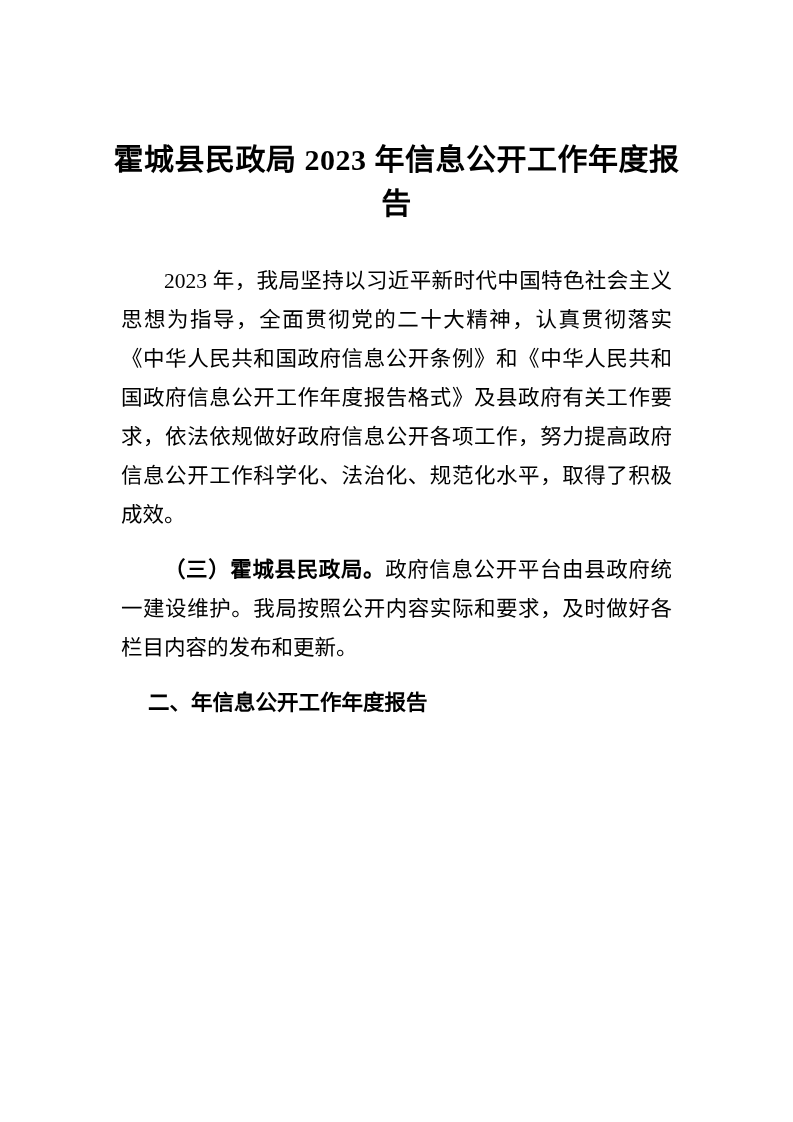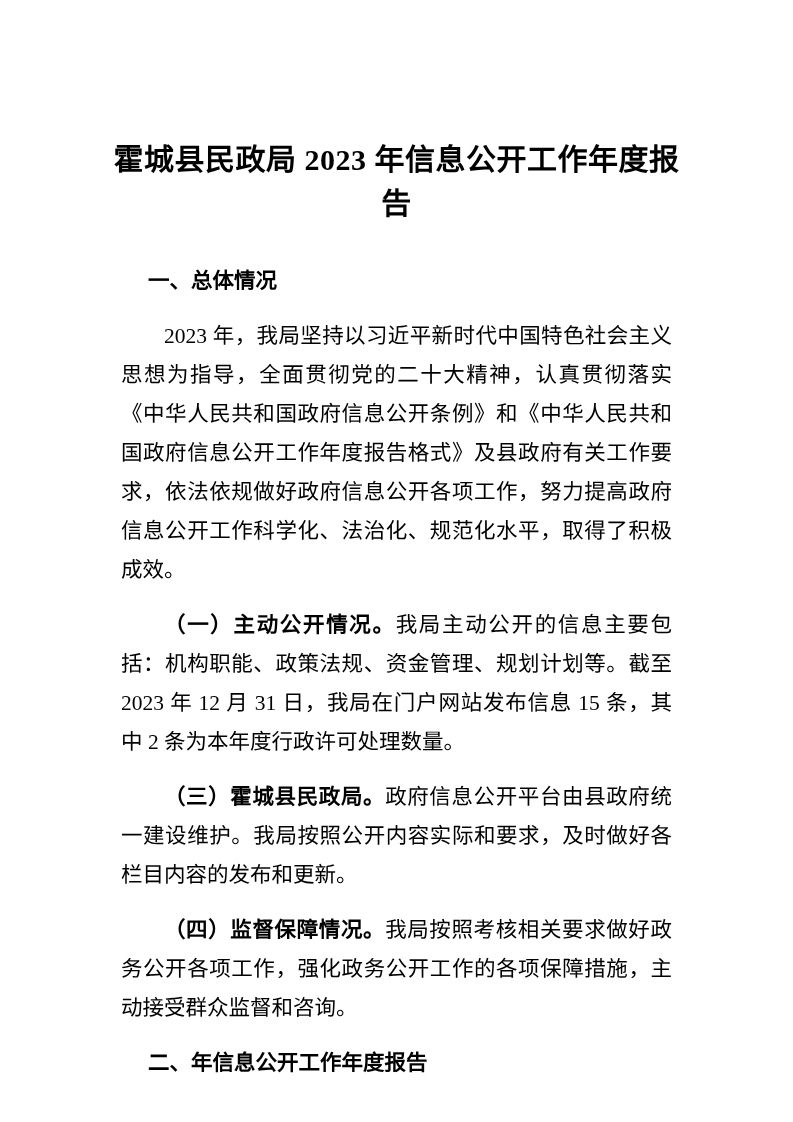--- a/index.html
+++ b/index.html
@@ -47,32 +47,25 @@
     font-weight: bold;
   }
 </style>
 </head>
 <body>
 
 <div class="page">
 
   <h1 class="doc-title">霍城县民政局 2023 年信息公开工作年度报告</h1>
 
-  <h2 class="section-heading">一、总体情况</h2>
 
   <p class="body-para">2023 年，我局坚持以习近平新时代中国特色社会主义思想为指导，全面贯彻党的二十大精神，认真贯彻落实《中华人民共和国政府信息公开条例》和《中华人民共和国政府信息公开工作年度报告格式》及县政府有关工作要求，依法依规做好政府信息公开各项工作，努力提高政府信息公开工作科学化、法治化、规范化水平，取得了积极成效。</p>
 
-  <p class="body-para">
-    <span class="lead">（一）主动公开情况。</span><span>我局主动公开的信息主要包括：机构职能、政策法规、资金管理、规划计划等。截至 2023 年 12 月 31 日，我局在门户网站发布信息 15 条，其中 2 条为本年度行政许可处理数量。</span>
-  </p>
 
 
   <p class="body-para">
     <span class="lead">（三）霍城县民政局。</span><span>政府信息公开平台由县政府统一建设维护。我局按照公开内容实际和要求，及时做好各栏目内容的发布和更新。</span>
   </p>
 
-  <p class="body-para">
-    <span class="lead">（四）监督保障情况。</span><span>我局按照考核相关要求做好政务公开各项工作，强化政务公开工作的各项保障措施，主动接受群众监督和咨询。</span>
-  </p>
 
   <h2 class="section-heading">二、年信息公开工作年度报告</h2>
 
 </div>
 
 </body></html>

